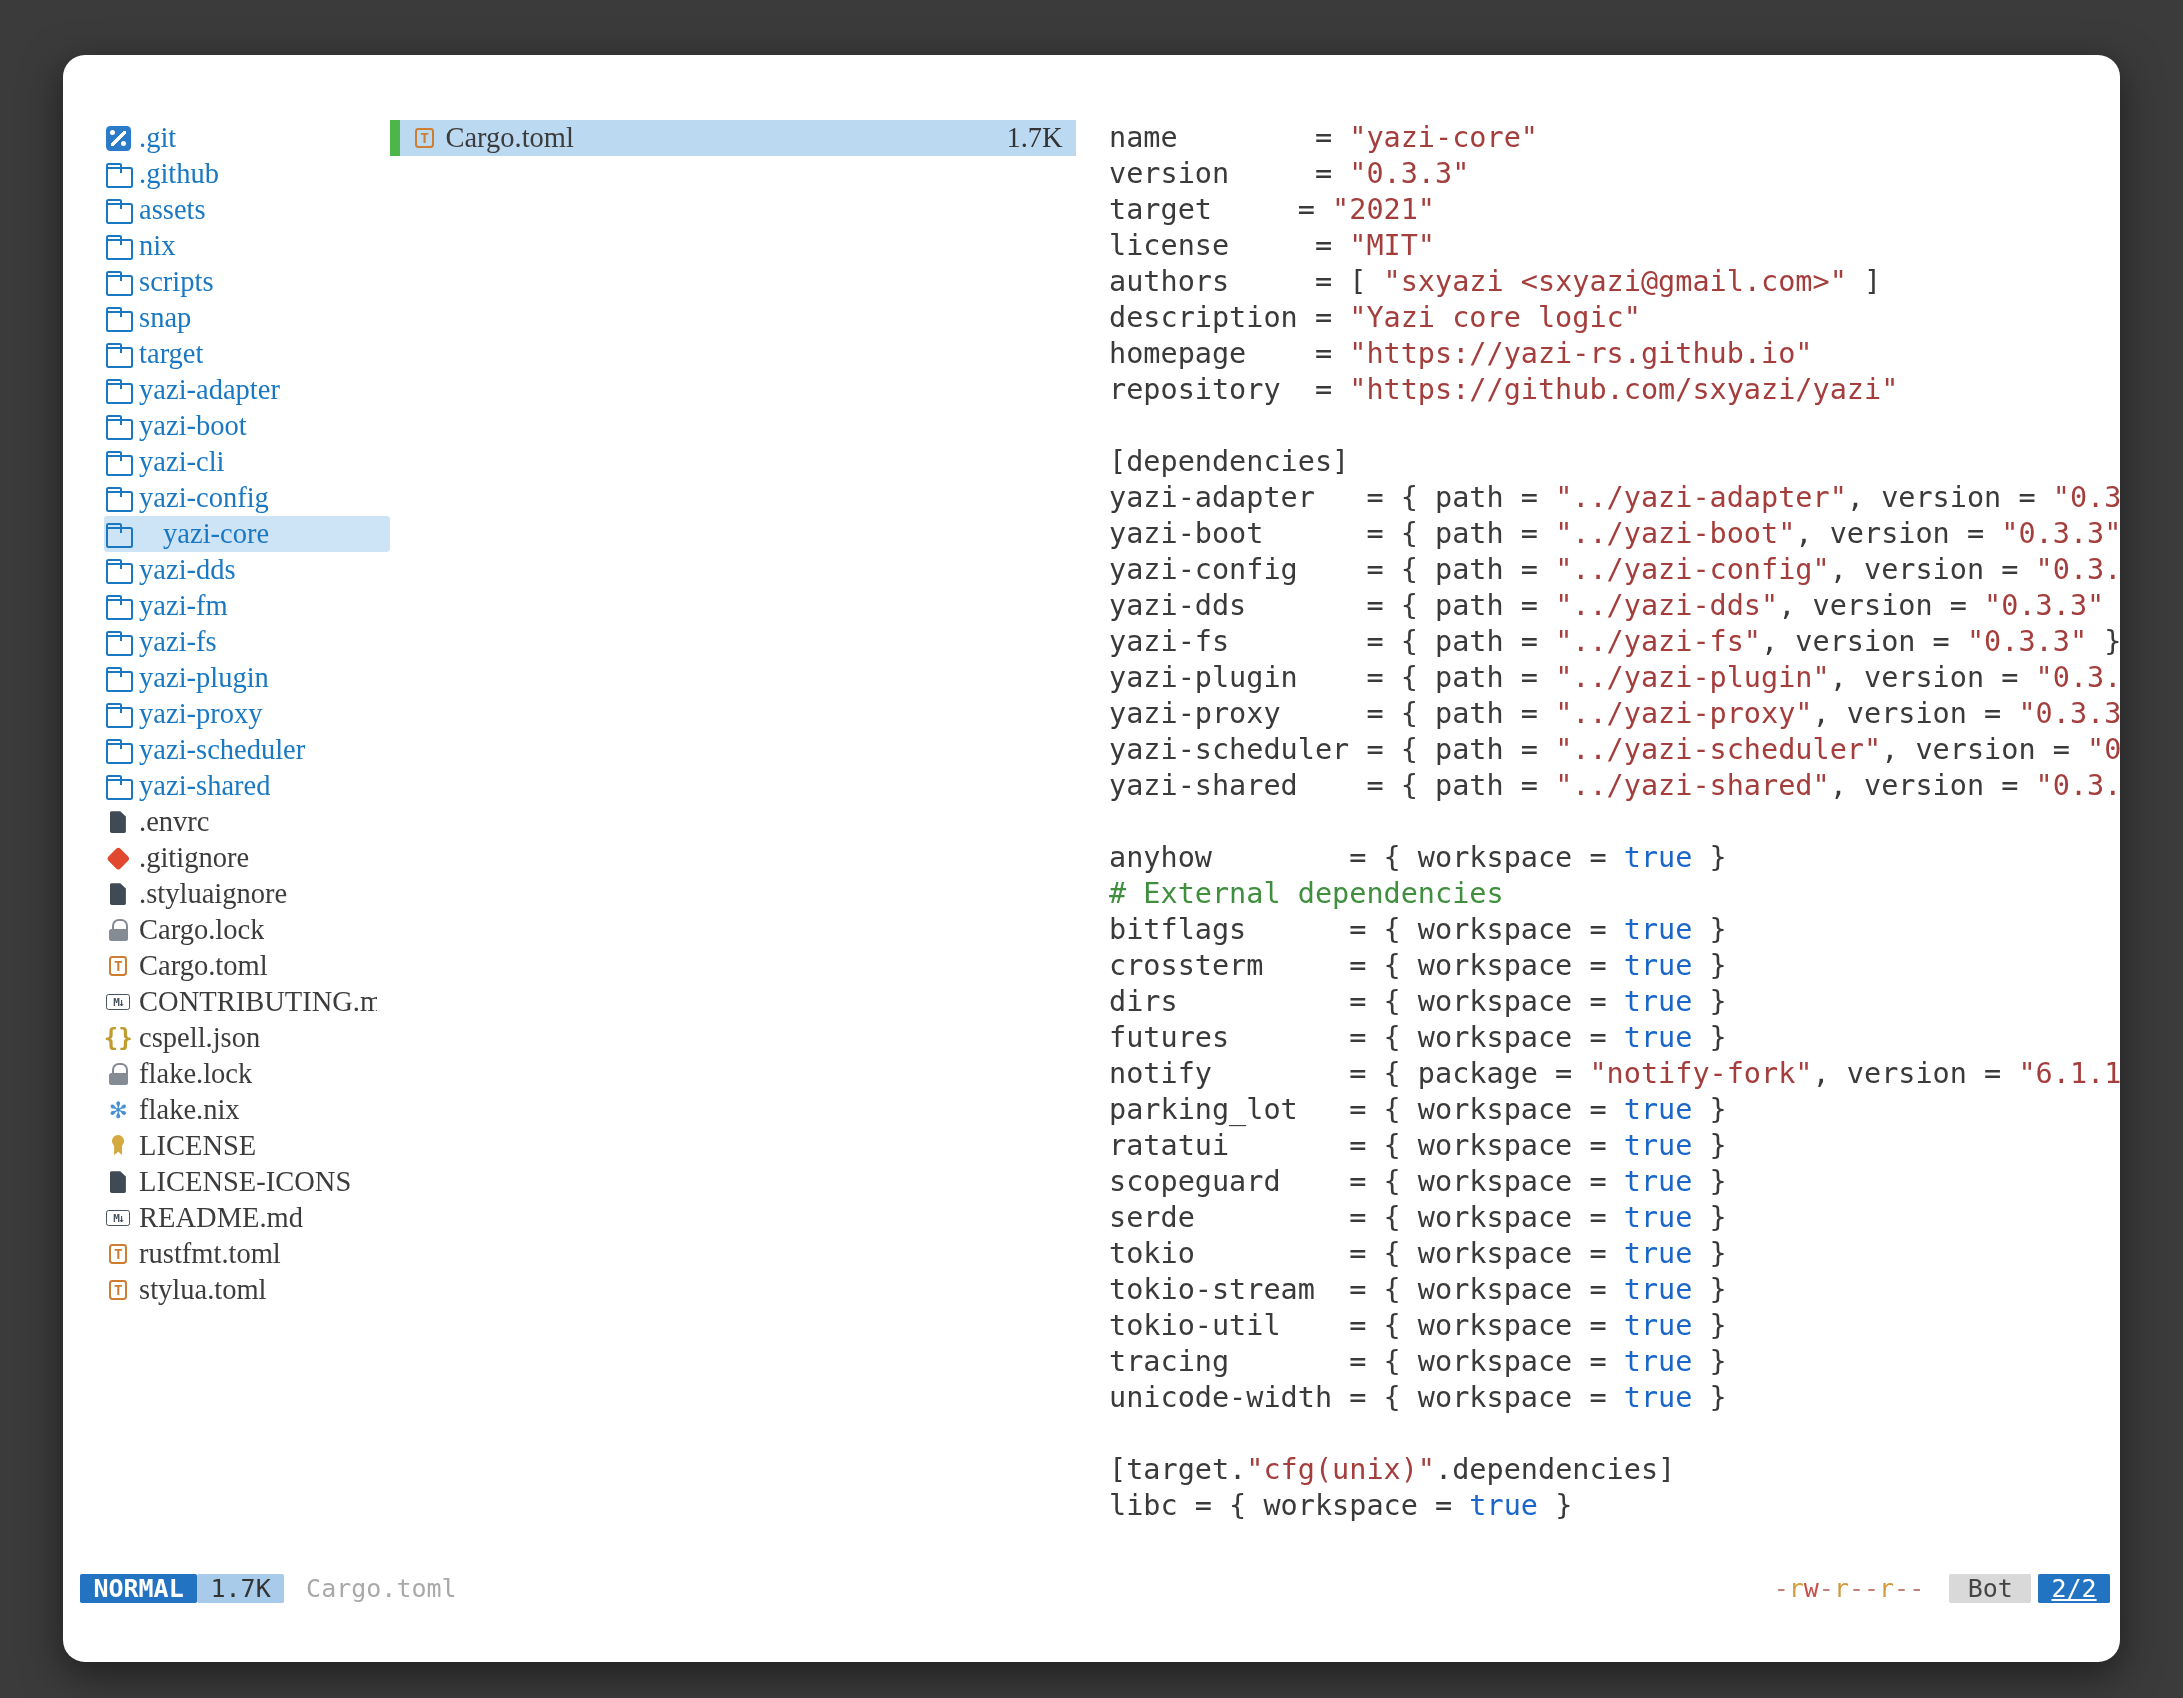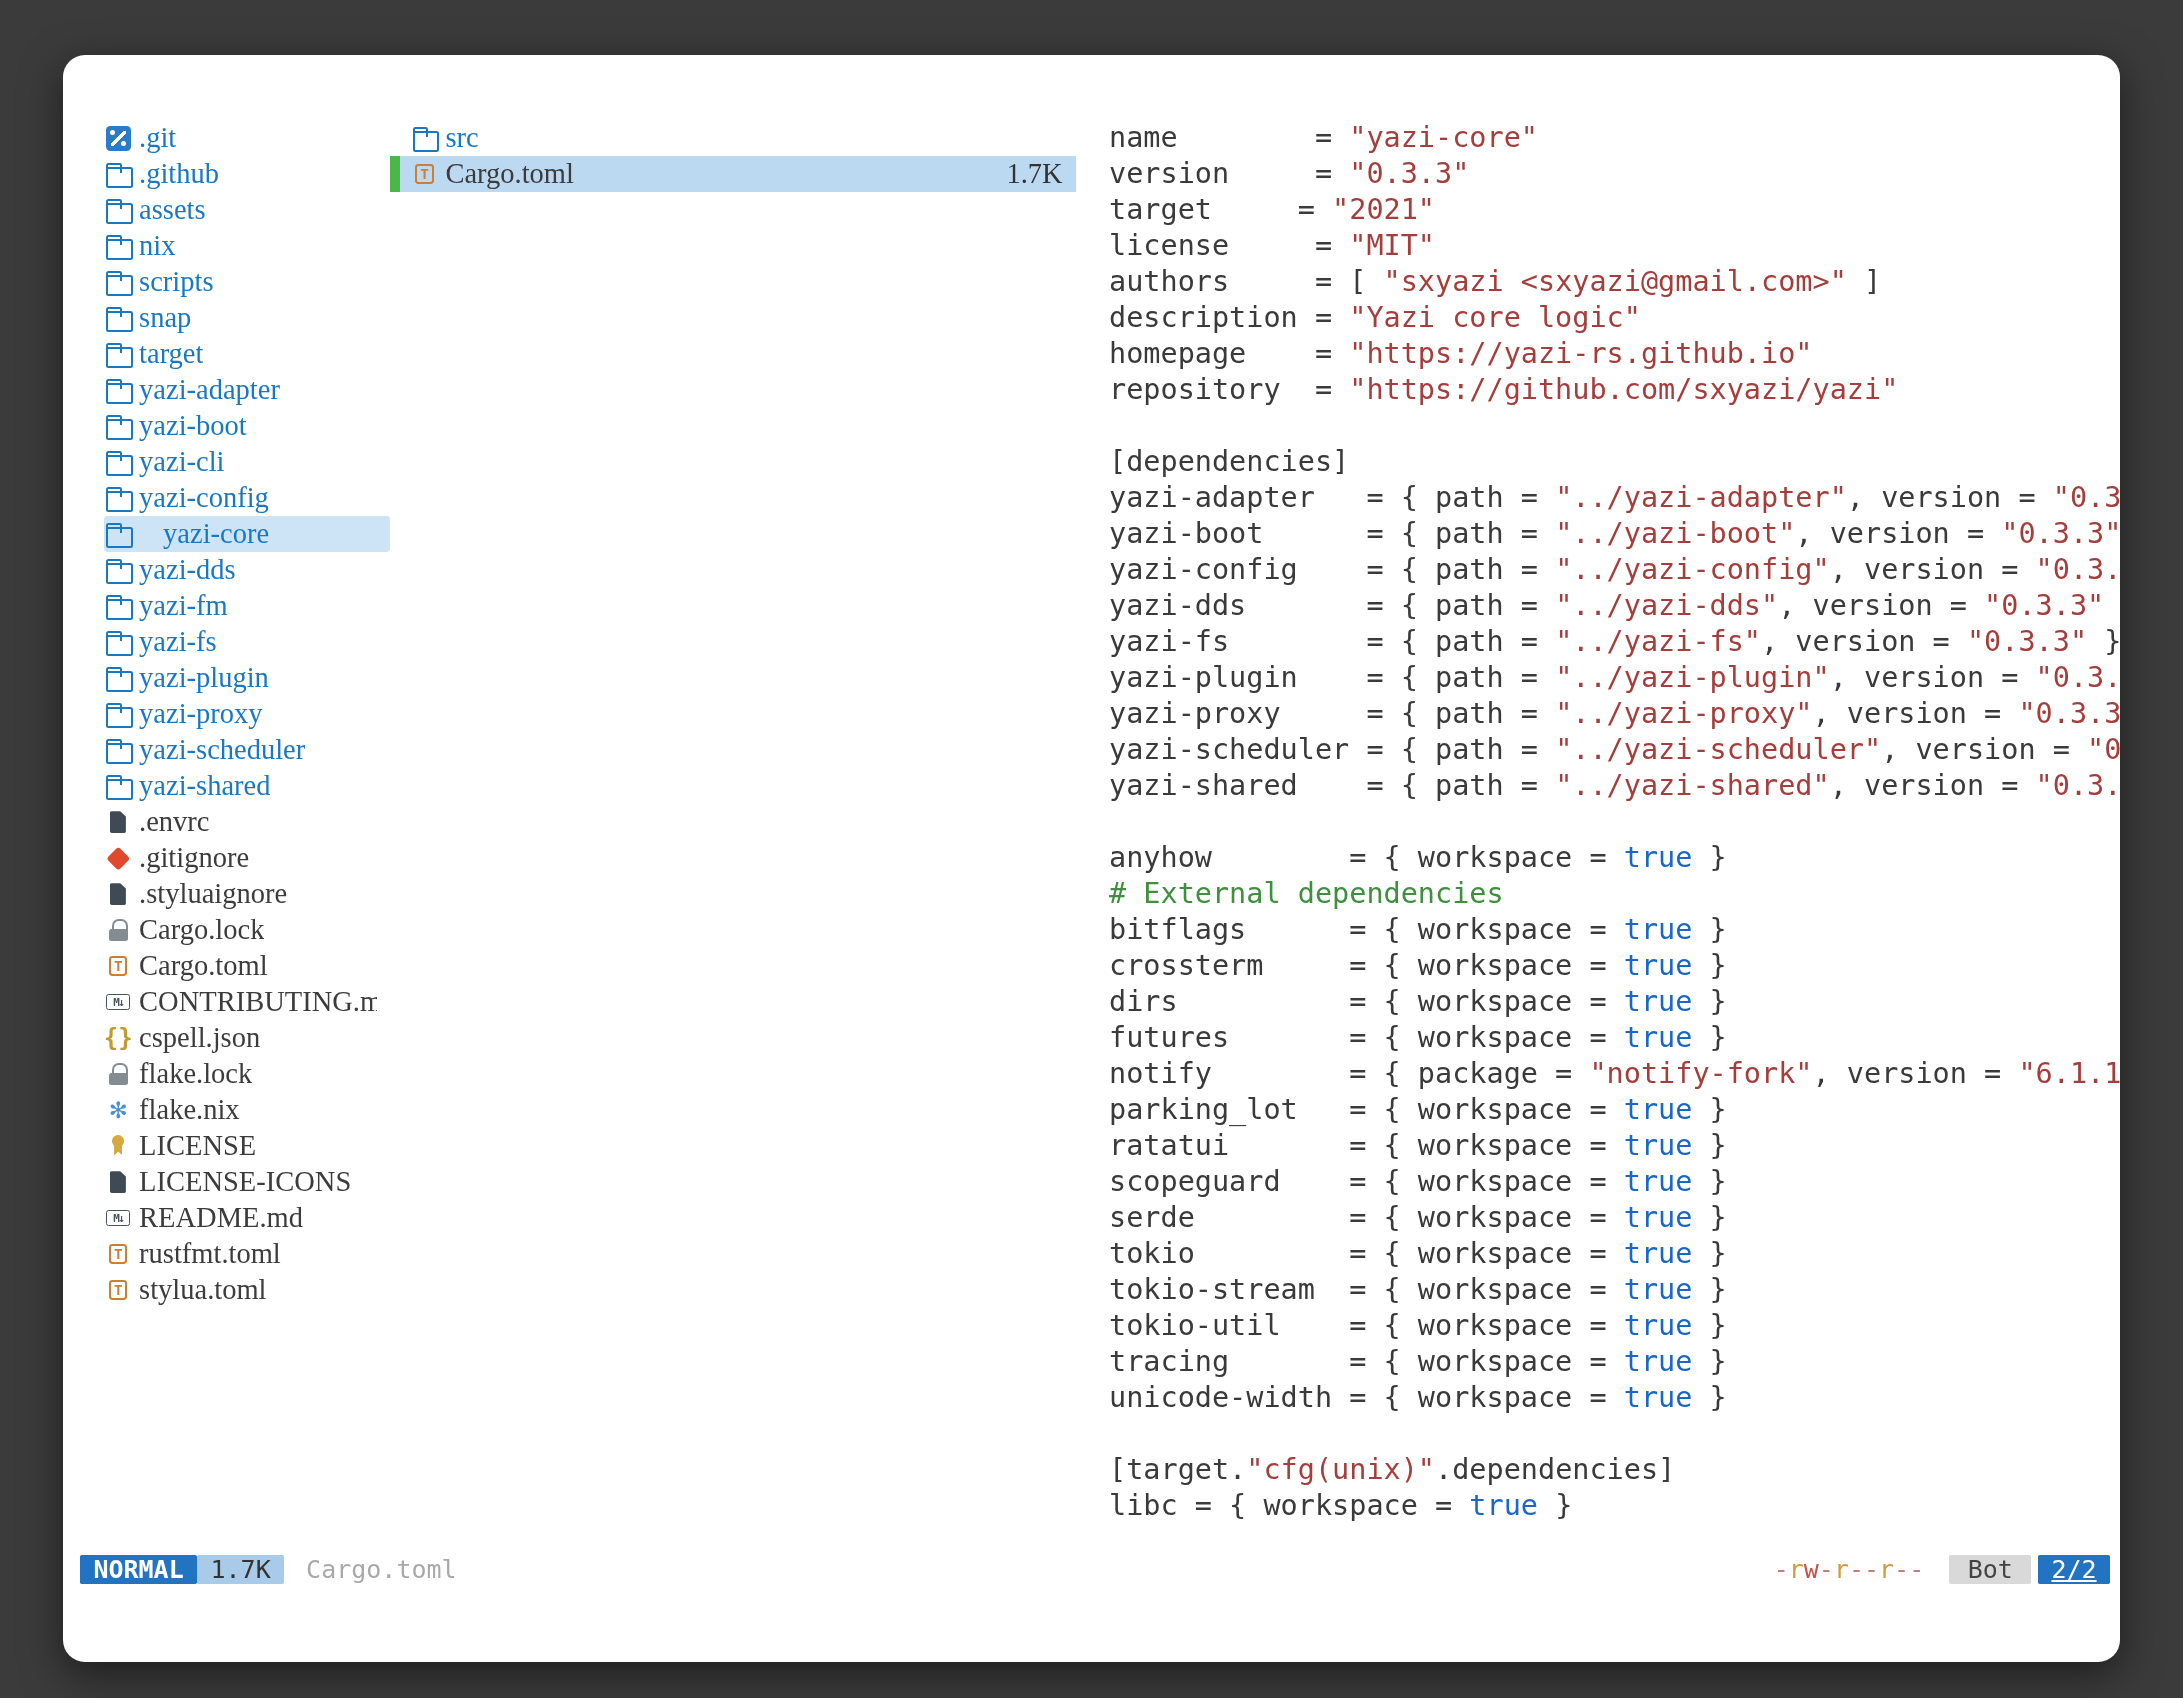--- a/index.html
+++ b/index.html
@@ -47,21 +47,21 @@
   .ic-nix::before{content:"✻";position:absolute;inset:0;color:#4591d2;font-size:22.7px;display:flex;align-items:center;justify-content:center;}
   .ic-award::before{content:"";position:absolute;left:6.7px;top:1.7px;width:11.7px;height:11.7px;border-radius:50%;background:#d4a93f;}
   .ic-award::after{content:"";position:absolute;left:8.4px;top:11.7px;width:8.4px;height:10px;background:#d4a93f;clip-path:polygon(0 0,100% 0,100% 100%,50% 65%,0 100%);}
   
   .pline{height:36px;line-height:36px;white-space:pre;overflow:hidden;}
   .tk-p{color:var(--text-dark);}
   .tk-s{color:var(--string-red);}
   .tk-b{color:var(--bool-blue);}
   .tk-c{color:var(--comment-green);}
   
-  .statusbar{height:39px;margin:0 10px 78px 17px;display:flex;align-items:flex-end;font-size:25px;flex:none;}
+  .statusbar{height:39px;margin:0 10px 49px 17px;display:flex;align-items:flex-start;font-size:25px;flex:none;}
   .chip{display:flex;align-items:center;padding:0 13.4px;border-radius:1.7px;}
   .chip-mode{background:var(--mode-badge-bg);color:#fff;font-weight:bold;}
   .chip-size{background:var(--size-badge-bg);color:#333;}
   .sb-file{color:#a9a9a9;margin-left:22px;display:flex;align-items:center;}
   .sb-right{margin-left:auto;display:flex;align-items:stretch;}
   .sb-perms{display:flex;align-items:center;margin-right:25px;letter-spacing:0;}
   .pm-y{color:var(--perm-read-yellow);}
   .pm-w{color:var(--perm-write-red);}
   .pm-d{color:var(--perm-dash);}
   .chip-pos{background:var(--position-badge-bg);color:#444;padding:0 18.5px;}
@@ -237,26 +237,20 @@
         </div>
         <div class="row kind-file">
           <span class="ic ic-toml"></span>
           <span class="label">stylua.toml</span>
           <span class="size"></span>
         </div>
       </div>
 
     <div class="pane pane-current">
 
-    <div class="row kind-dir">
-          
-          <span class="ic ic-folder"></span>
-          <span class="label">src</span>
-          <span class="size"></span>
-        </div>
         <div class="row kind-file selected">
           <span class="indicator"></span>
           <span class="ic ic-toml"></span>
           <span class="label">Cargo.toml</span>
           <span class="size">1.7K</span>
         </div>
       </div>
 
     <div class="pane pane-preview">
         <div class="pline"><span class="tk-p">name        = </span><span class="tk-s">"yazi-core"</span></div>

